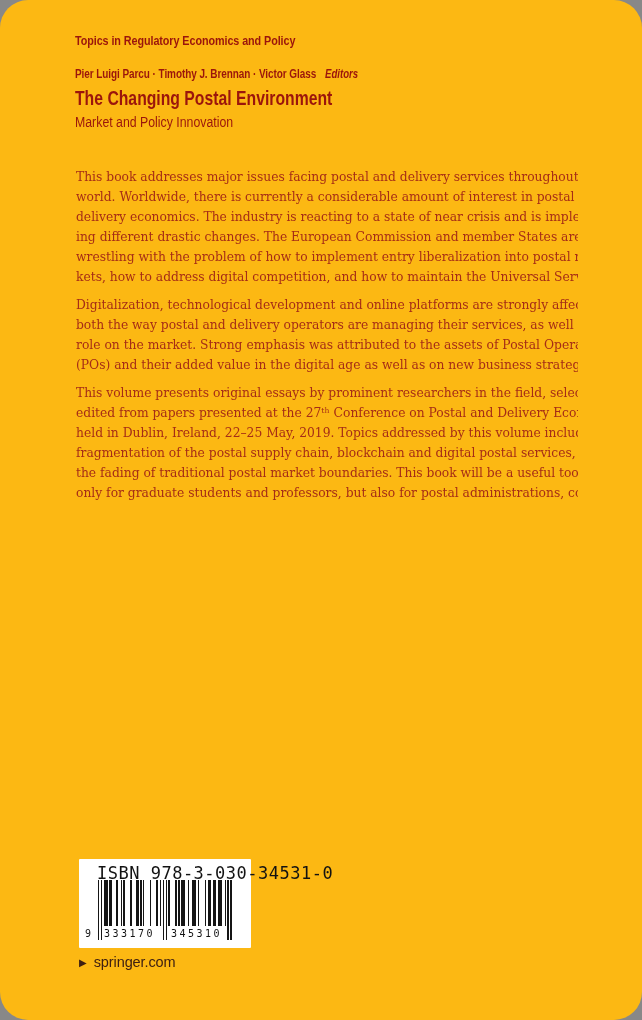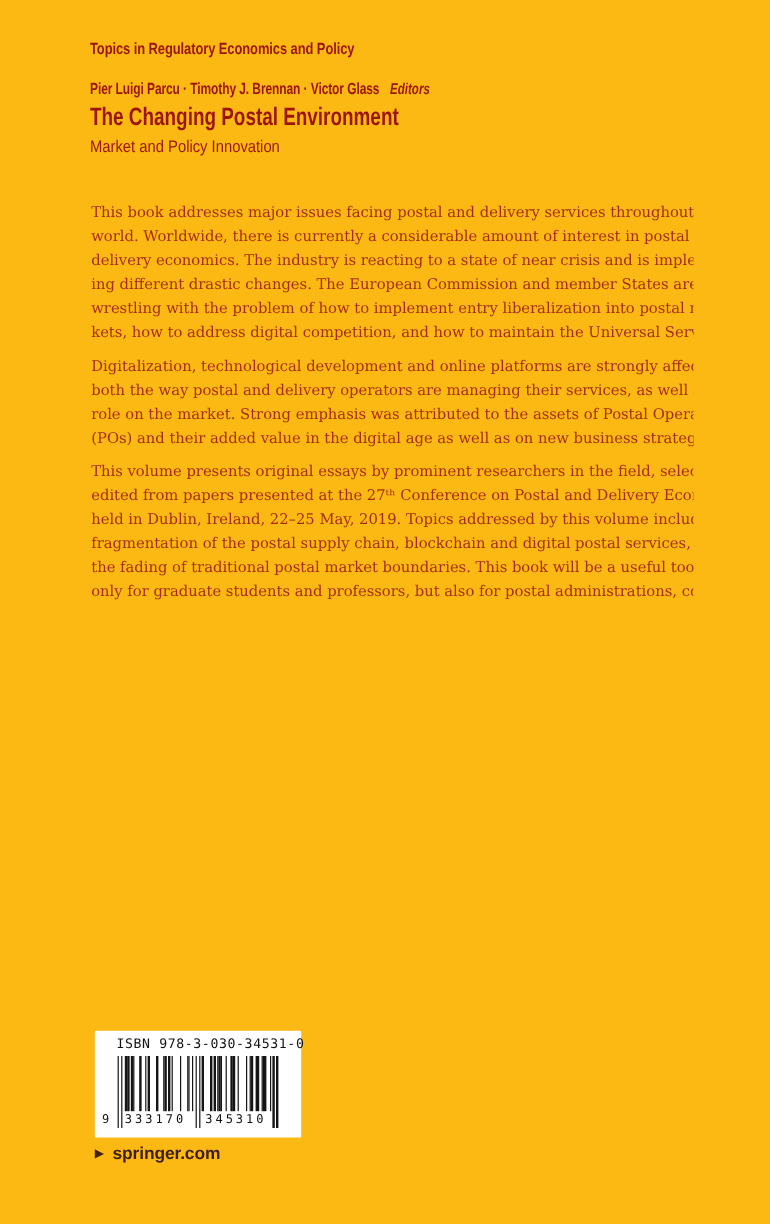--- a/index.html
+++ b/index.html
@@ -5,21 +5,21 @@
   :root{
     --bg:#fcb813;
     --heading-red:#9b150c;
     --body-red:#a62d16;
     --footer-text:#3f2012;
     --bar-black:#151515;
   }
   *{margin:0;padding:0;box-sizing:border-box;}
   html,body{width:642px;height:1020px;}
   body{font-family:"Liberation Sans",sans-serif;background:#888;}
-  .page{position:relative;width:642px;height:1020px;background:var(--bg);overflow:hidden;}
+  .page{position:relative;width:642px;height:1020px;background:var(--bg);overflow:hidden;border-radius:28px;}
 
   
   .series{position:absolute;left:75px;top:33px;font-size:13.5px;font-weight:bold;
           color:var(--heading-red);white-space:nowrap;transform:scaleX(.80);transform-origin:left top;
           letter-spacing:-.1px;}
   .authors-row{position:absolute;left:75px;top:66px;display:flex;align-items:baseline;gap:12px;
           transform:scaleX(.74);transform-origin:left top;white-space:nowrap;}
   .authors{font-size:13.5px;font-weight:bold;color:var(--heading-red);letter-spacing:-.1px;}
   .editors{font-size:13px;font-weight:bold;font-style:italic;color:var(--heading-red);}
   .book-title{position:absolute;left:75px;top:87px;font-size:21px;line-height:22px;font-weight:bold;
@@ -33,37 +33,37 @@
   .line{font-family:"DejaVu Serif","Liberation Serif",serif;font-size:12.3px;line-height:20px;
         color:var(--body-red);text-align:justify;text-align-last:justify;
         white-space:nowrap;overflow:hidden;}
   .line.last{text-align-last:left;}
 
   
   .isbn-box{position:absolute;left:79px;top:859px;width:172px;height:89px;background:#ffffff;
             border-radius:1px;}
   .isbn-text{position:absolute;left:18px;right:0;top:4px;text-align:center;
              font-family:"DejaVu Sans Mono","Liberation Mono",monospace;
-             font-size:11px;letter-spacing:.5px;color:#121212;white-space:nowrap;}
+             font-size:17px;letter-spacing:.5px;color:#121212;white-space:nowrap;}
   .bars{position:absolute;left:19px;top:21px;height:60px;display:flex;align-items:flex-start;}
   .bars .m{flex:0 0 1.42px;height:46px;}
   .bars .b{background:var(--bar-black);}
   .bars .s{background:transparent;}
   .bars .tall{height:60px;}
   .ean-digits span{position:absolute;top:69px;
              font-family:"DejaVu Sans Mono","Liberation Mono",monospace;
              font-size:10px;color:#121212;white-space:nowrap;}
   .ean-first{left:6px;}
   .ean-left{left:25px;letter-spacing:2.5px;}
   .ean-right{left:92px;letter-spacing:2.5px;}
 
   
   .site-row{position:absolute;left:79px;top:954px;display:flex;align-items:center;gap:7px;}
   .site-arrow{font-size:10px;color:var(--footer-text);line-height:1;transform:translateY(.5px);}
-  .site-name{font-size:14.5px;font-weight:bold;color:var(--footer-text);letter-spacing:-.1px;}
+  .site-name{font-size:14.5px;font-weight:normal;color:var(--footer-text);letter-spacing:-.1px;}
 </style>
 </head>
 <body>
 
 <div class="page">
 
   <div class="series">Topics in Regulatory Economics and Policy</div>
 
   <div class="authors-row">
     <span class="authors">Pier Luigi Parcu · Timothy J. Brennan · Victor Glass</span>

